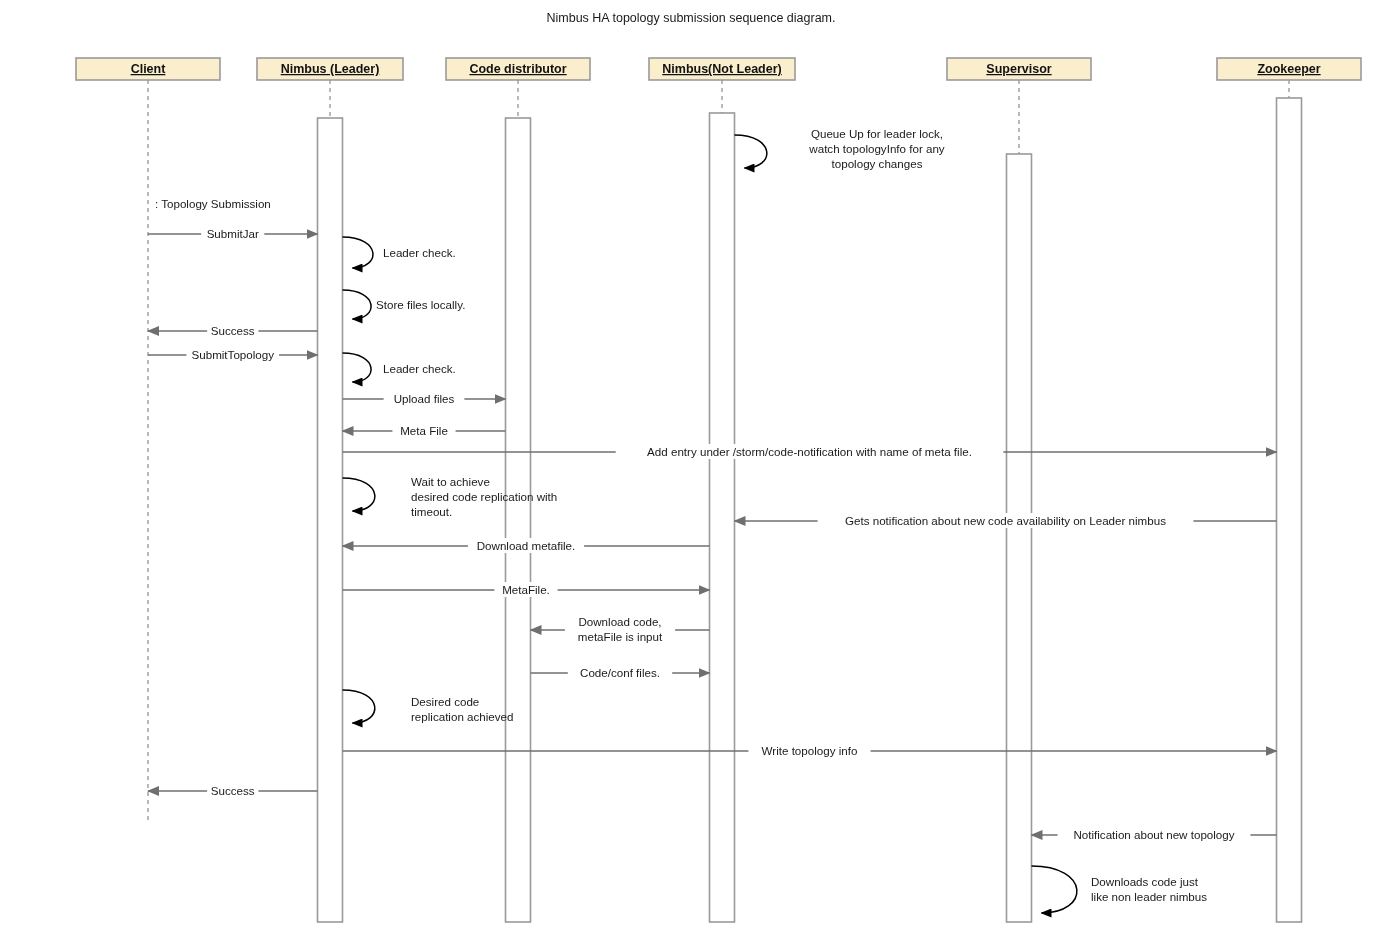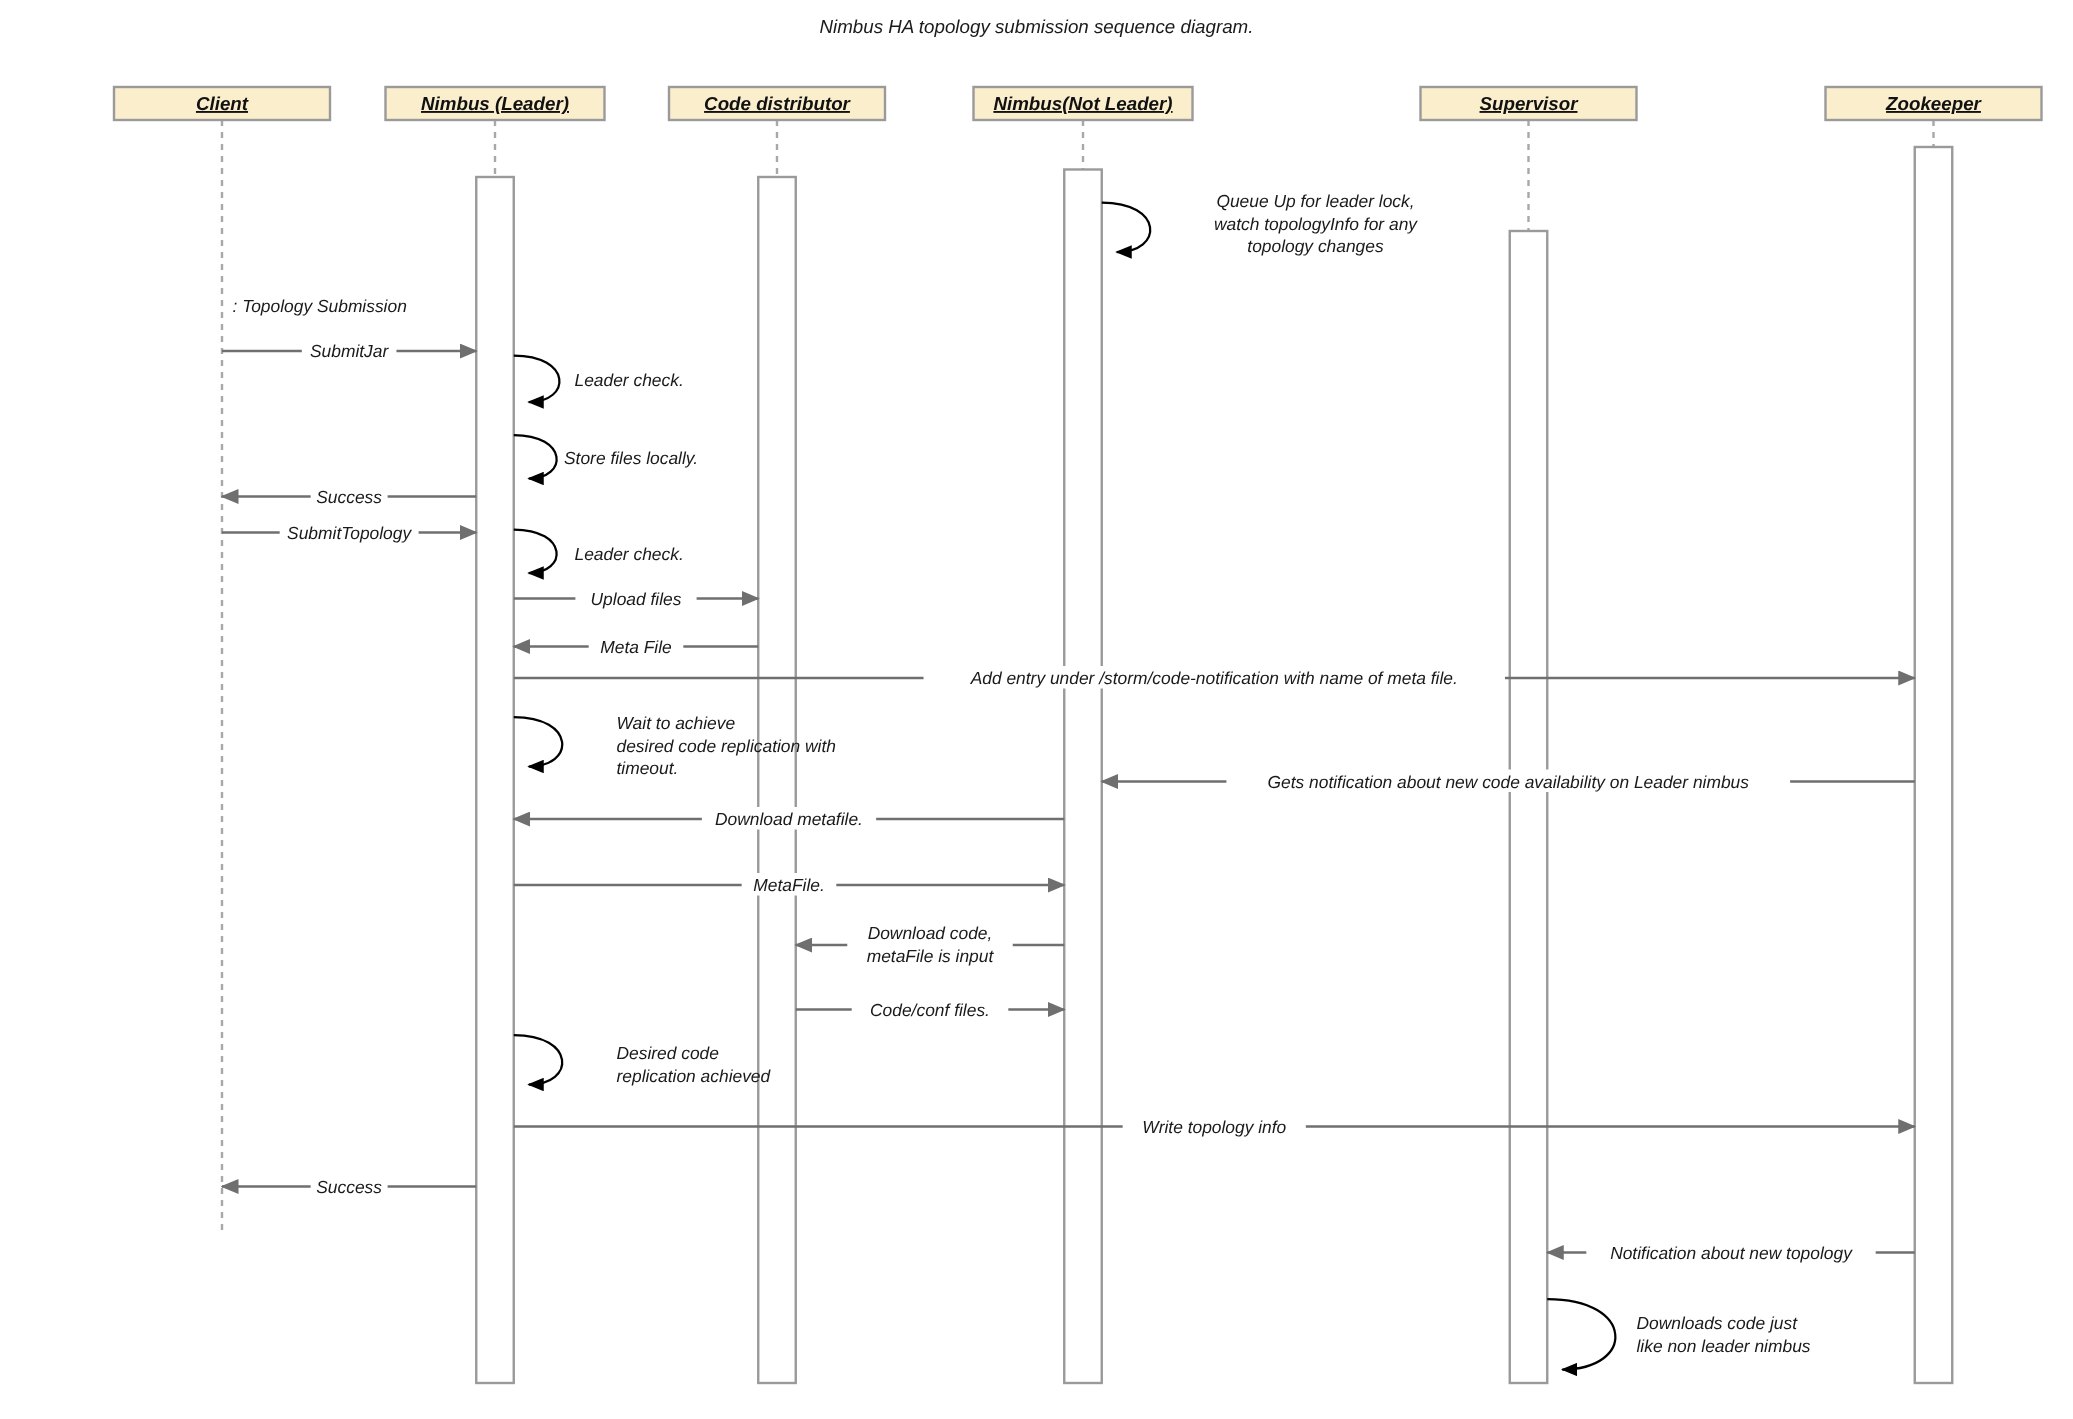--- a/index.html
+++ b/index.html
@@ -13,21 +13,20 @@
     font-family: "Liberation Sans", sans-serif;
     position: relative;
     overflow: hidden;
   }
   #diagram-root {
     position: absolute;
     left: 0;
     top: 0;
     width: 1382px;
     height: 946px;
-    font-style: italic;
   }
   svg#seq-svg {
     display: block;
     width: 1382px;
     height: 946px;
   }
   .diagram-title {
     font-size: 12.5px;
     fill: #1a1a1a;
     font-family: "Liberation Sans", sans-serif;

